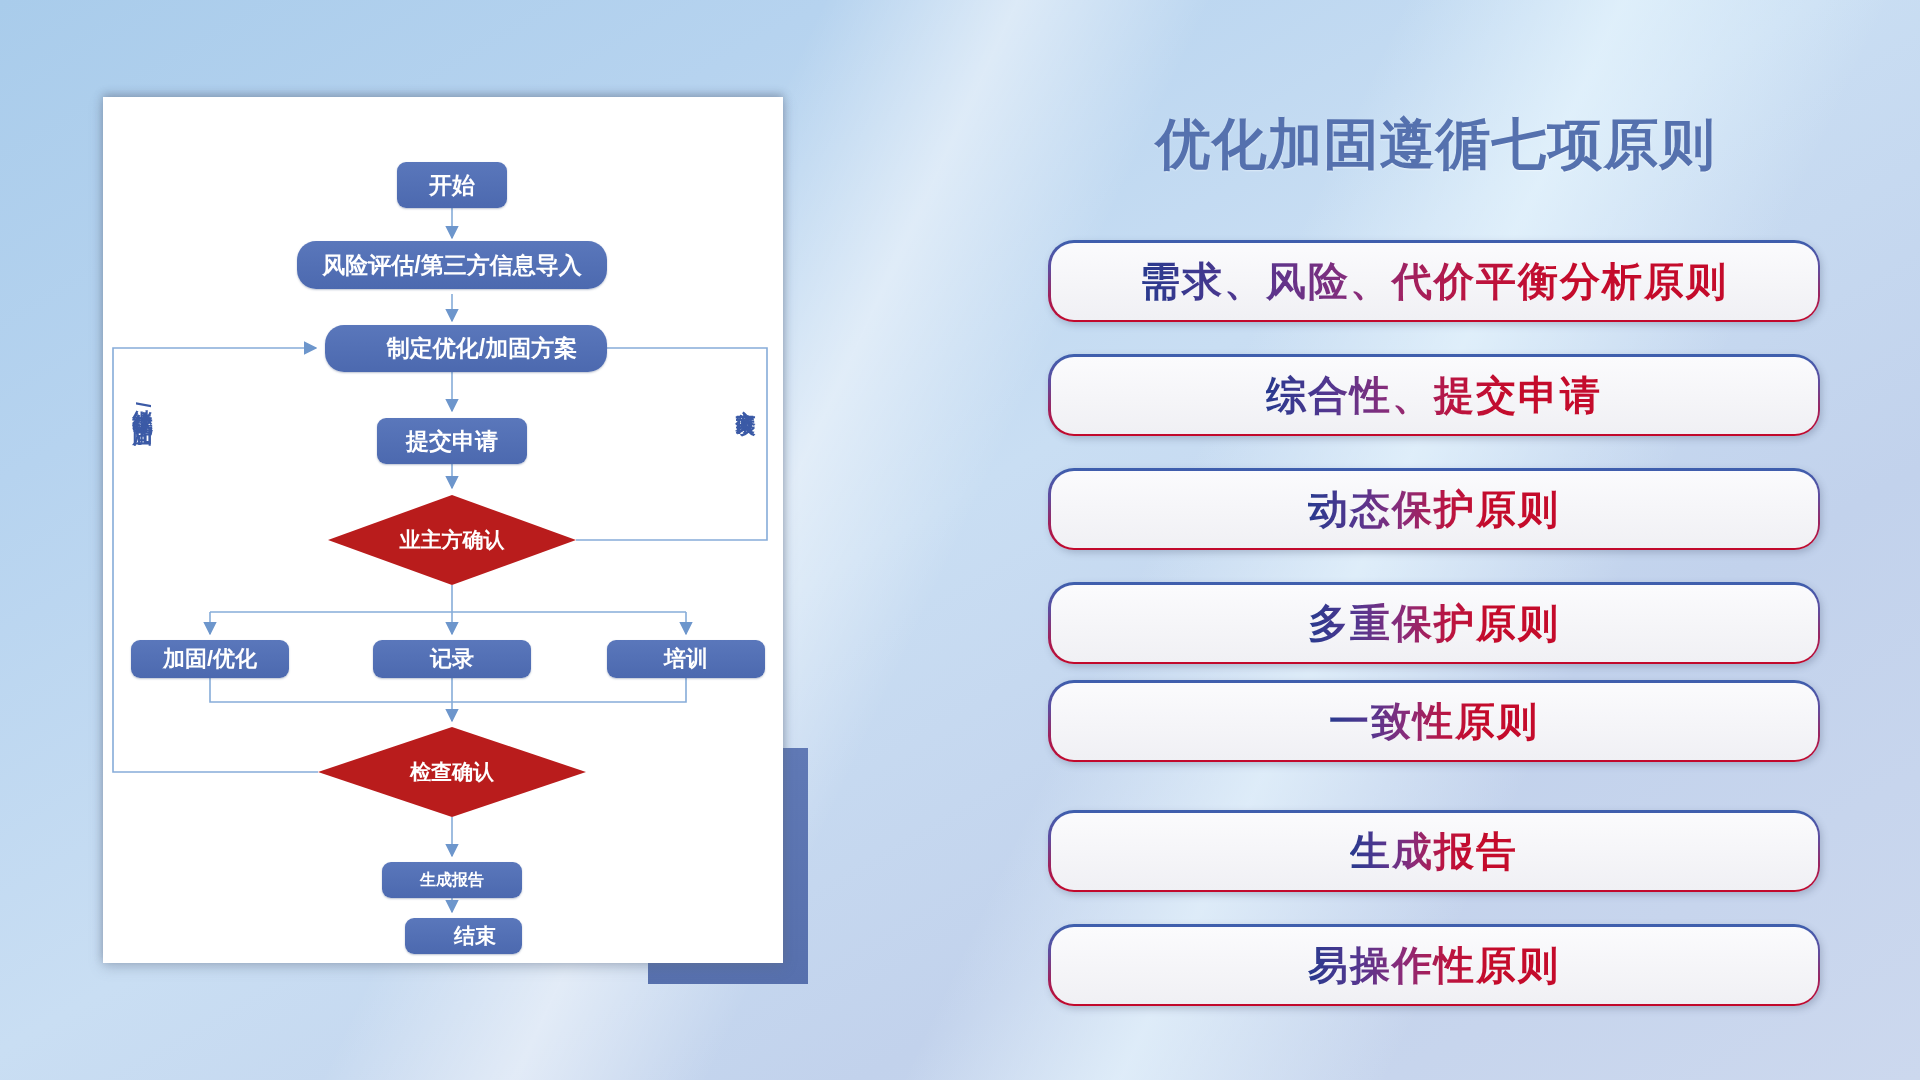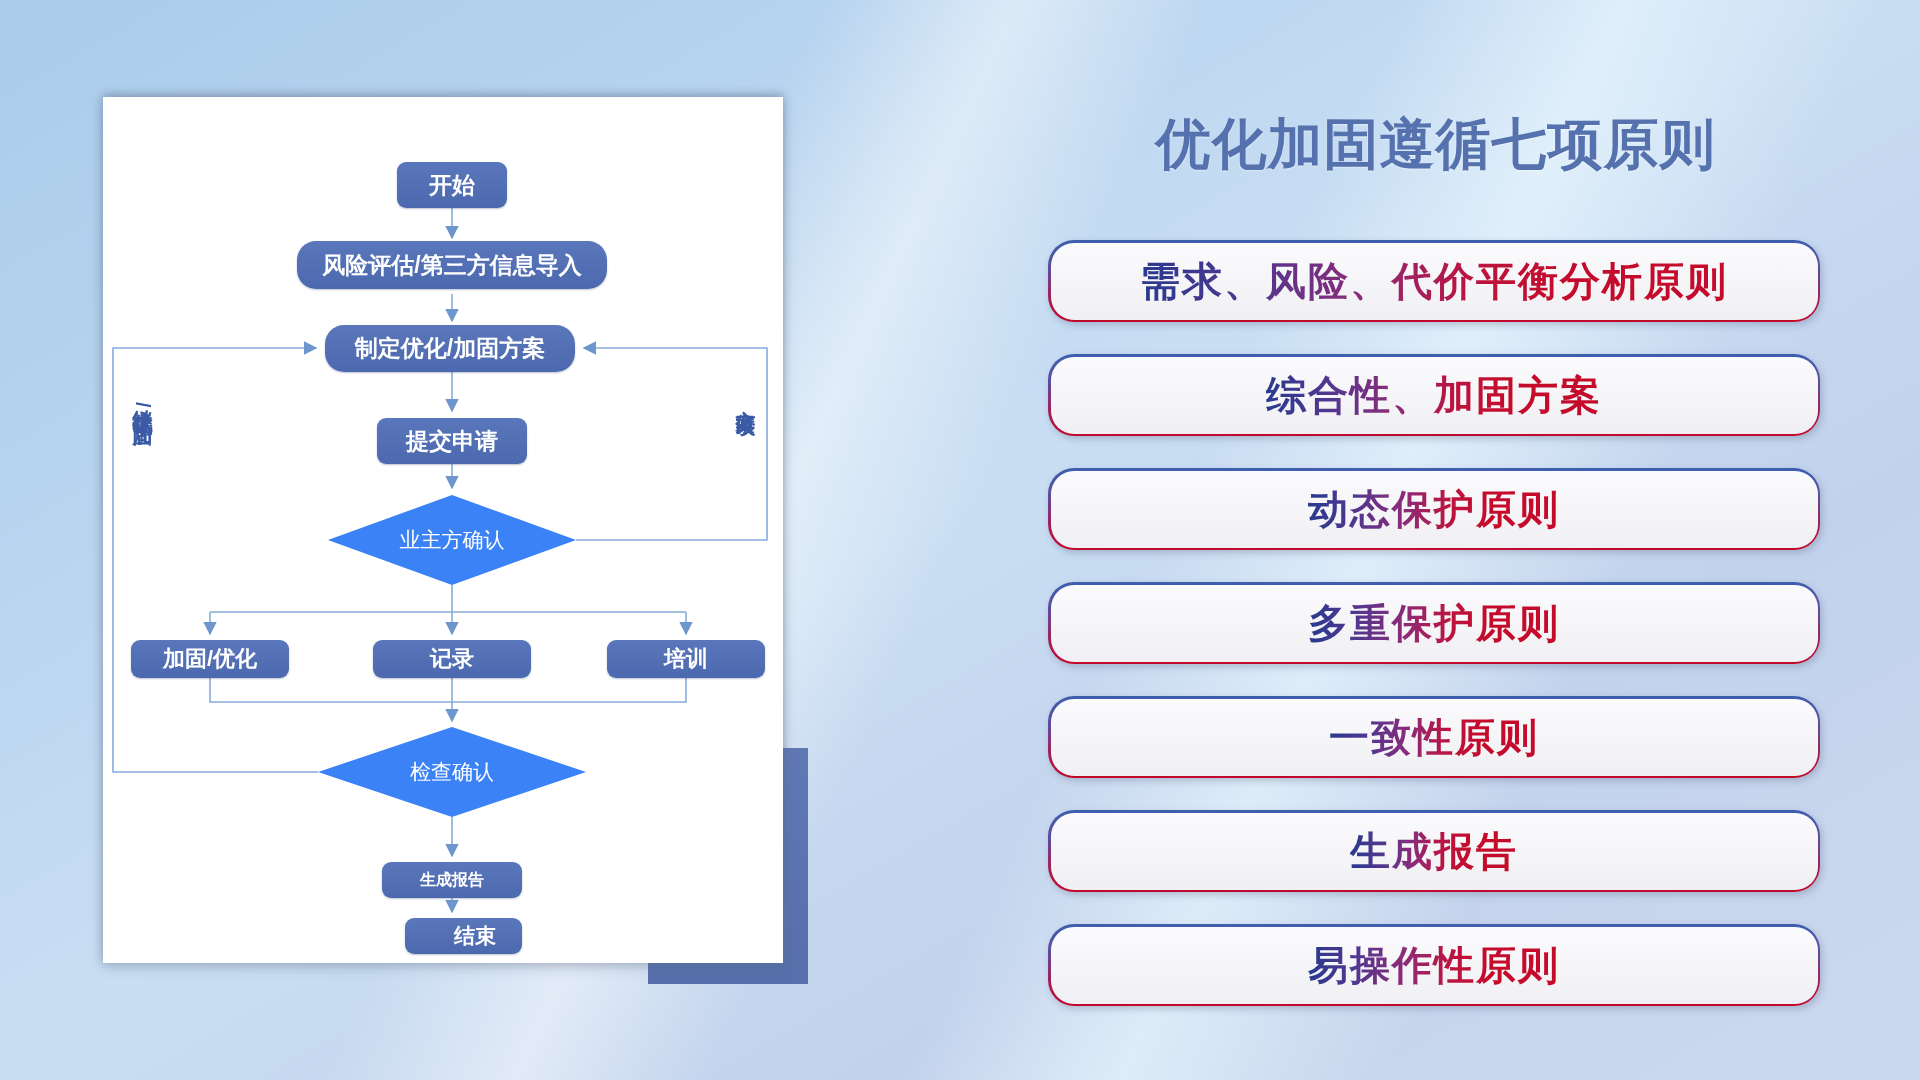--- a/index.html
+++ b/index.html
@@ -29,21 +29,21 @@
   .node{
     position:absolute;display:flex;align-items:center;justify-content:center;
     background:linear-gradient(180deg,#5a77bb 0%,#4c69af 100%);
     color:#ffffff;font-weight:700;border-radius:9px;
     box-shadow:0 1px 2px rgba(60,80,120,0.35);
     text-align:center;line-height:1.05;
   }
   .node.big{border-radius:19px;}
   .diamond{
     position:absolute;display:flex;align-items:center;justify-content:center;
-    background:#3b82f6;color:#fff;font-weight:400;
+    background:#b91c1c;color:#fff;font-weight:700;
     clip-path:polygon(50% 0,100% 50%,50% 100%,0 50%);
     box-shadow:none;text-align:left;
   }
   .vlabel{
     position:absolute;writing-mode:vertical-rl;
     color:#3b5aa6;font-weight:700;font-size:20px;letter-spacing:2px;line-height:1;
   }
 
   
   .panel-title{
@@ -103,21 +103,21 @@
         <path d="M473 443 H664 V251 H481" marker-end="url(#arw)"></path>
 
         <path d="M215 675 H10 V251 H213" marker-end="url(#arw)"></path>
       </g>
     </svg>
 
     <div class="node" style="left:294px;top:65px;width:110px;height:46px;font-size:23px;">开始</div>
 
     <div class="node big" style="left:194px;top:144px;width:310px;height:48px;font-size:23px;">风险评估/第三方信息导入</div>
 
-    <div class="node big" style="left:222px;top:228px;width:250px;height:47px;font-size:23px;">制定优化/加固方案</div>
+    <div class="node big" style="left:222px;top:228px;width:250px;height:47px;font-size:23px;padding-left:32px;">制定优化/加固方案</div>
 
     <div class="node" style="left:274px;top:321px;width:150px;height:46px;font-size:23px;">提交申请</div>
 
     <div class="diamond" style="left:225px;top:398px;width:248px;height:90px;font-size:21px;">业主方确认</div>
 
     <div class="node" style="left:28px;top:543px;width:158px;height:38px;font-size:22px;">加固/优化</div>
 
     <div class="node" style="left:270px;top:543px;width:158px;height:38px;font-size:22px;">记录</div>
 
     <div class="node" style="left:504px;top:543px;width:158px;height:38px;font-size:22px;">培训</div>
@@ -135,34 +135,34 @@
 
   <div class="panel-title">优化加固遵循七项原则</div>
 
   <div class="pill" style="top:240px;">
     <div class="pill-inner">
         <span class="grad-text">需求、风险、代价平衡分析原则</span>
       </div>
   </div>
   <div class="pill" style="top:354px;">
     <div class="pill-inner">
-        <span class="grad-text">综合性、加固方案</span>
+        <span class="grad-text">综合性、提交申请</span>
       </div>
   </div>
   <div class="pill" style="top:468px;">
     <div class="pill-inner">
         <span class="grad-text">动态保护原则</span>
       </div>
   </div>
   <div class="pill" style="top:582px;">
     <div class="pill-inner">
         <span class="grad-text">多重保护原则</span>
       </div>
   </div>
-  <div class="pill" style="top:696px;">
+  <div class="pill" style="top:680px;">
     <div class="pill-inner">
         <span class="grad-text">一致性原则</span>
       </div>
   </div>
   <div class="pill" style="top:810px;">
     <div class="pill-inner">
         <span class="grad-text">生成报告</span>
       </div>
   </div>
   <div class="pill" style="top:924px;">

